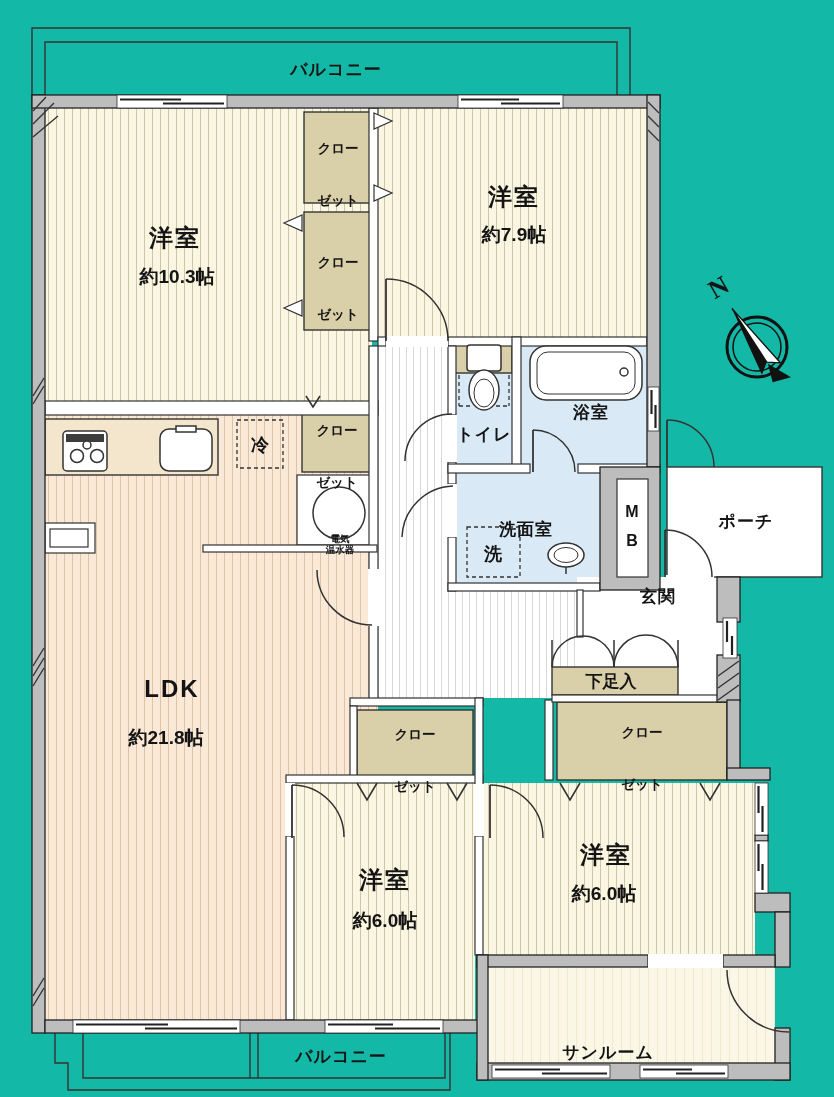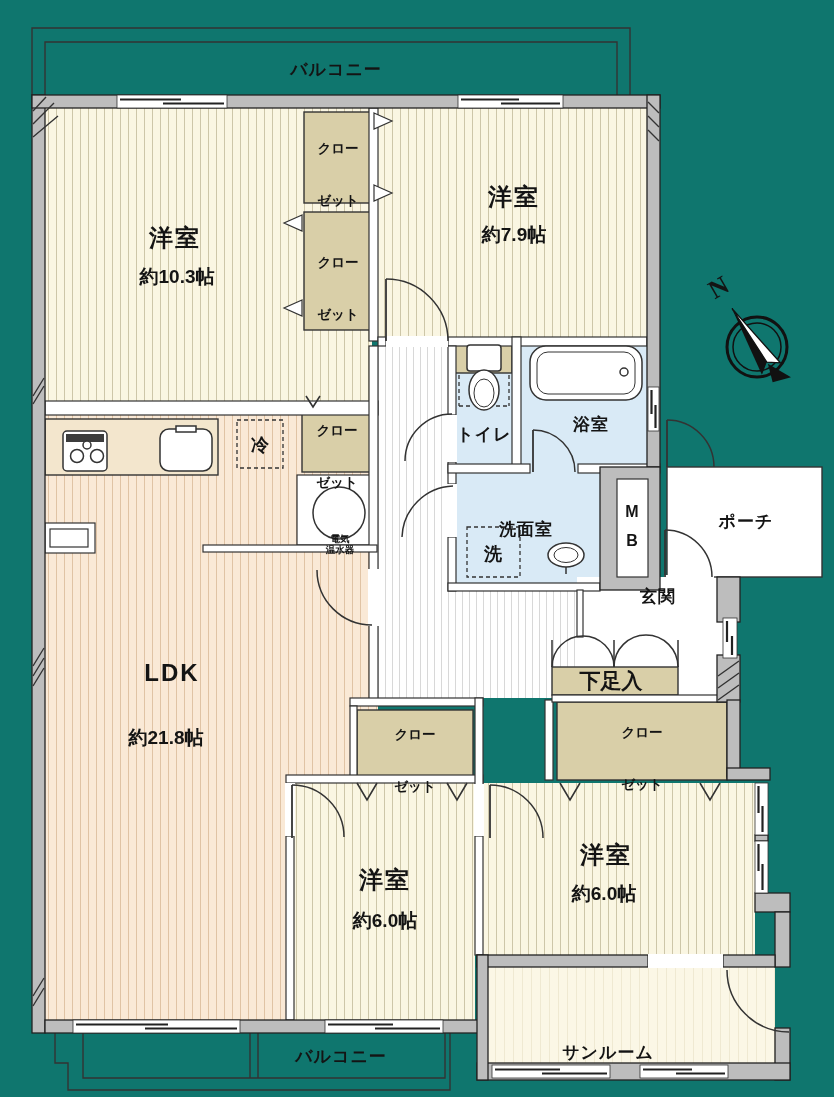--- a/index.html
+++ b/index.html
@@ -1,24 +1,24 @@
 <!DOCTYPE html>
 <html style="--wall: #bdbdbd; --wet: #d9eaf6; --closet: #d9cfa8; --cream: #faf6e2; --peach: #fae9d6; --sun: #fbf7e6; --counter: #f3e6cd;"><head>
 <meta charset="utf-8">
 <style>
   html,body{margin:0;padding:0;background:#fff;}
-  #plan{position:relative;width:834px;height:1097px;background:#0f766e;overflow:hidden;
+  #plan{position:relative;width:834px;height:1097px;background:#14b8a6;overflow:hidden;
         font-family:"Liberation Sans","DejaVu Sans",sans-serif;}
   #plan svg{position:absolute;left:0;top:0;}
   .lbl{position:absolute;transform:translate(-50%,-50%);font-weight:bold;color:#141414;
        white-space:nowrap;text-align:center;z-index:5;}
   .room-name{font-size:24px;letter-spacing:2px;}
   .room-size{font-size:19px;letter-spacing:0;}
   .mid{font-size:17px;letter-spacing:1px;}
-  .small{font-size:21px;}
+  .small{font-size:17px;}
   .closet{font-size:13.5px;line-height:1.15;letter-spacing:0;}
   .closet .ln{display:block;margin-top:36px;}
   .one{font-size:18px;}
   .heater{font-size:9.5px;line-height:1.2;}
   .heater .ln{display:block;}
   .mb{font-size:16px;line-height:1.8;}
   .mb .ln{display:block;}
   .north{font-size:26px;font-family:"Liberation Serif","DejaVu Serif",serif;
          transform:translate(-50%,-50%) rotate(-30deg);}
   .wall{fill:var(--wall,#bdbdbd);stroke:#222;stroke-width:1.3;}
@@ -338,21 +338,21 @@
       <span class="ln">クロー</span>
       <span class="ln">ゼット</span>
     </div>
 <div class="lbl closet" style="left:338px;top:271px">
       <span class="ln">クロー</span>
       <span class="ln">ゼット</span>
     </div>
 <div class="lbl room-name" style="left:514px;top:197px">洋室</div>
 <div class="lbl room-size" style="left:514px;top:235px">約7.9帖</div>
 <div class="lbl mid" style="left:484px;top:434px">トイレ</div>
-<div class="lbl mid" style="left:591px;top:424px">浴室</div>
+<div class="lbl mid" style="left:591px;top:412px">浴室</div>
 <div class="lbl mid" style="left:526px;top:529px">洗面室</div>
 <div class="lbl one" style="left:493px;top:554px">洗</div>
 <div class="lbl mb" style="left:632px;top:527px">
       <span class="ln">M</span>
       <span class="ln">B</span>
     </div>
 <div class="lbl mid" style="left:746px;top:521px">ポーチ</div>
 <div class="lbl mid" style="left:658px;top:596px">玄関</div>
 <div class="lbl small" style="left:611px;top:681px">下足入</div>
 <div class="lbl closet" style="left:642px;top:741px">
@@ -361,21 +361,21 @@
     </div>
 <div class="lbl closet" style="left:337px;top:439px">
       <span class="ln">クロー</span>
       <span class="ln">ゼット</span>
     </div>
 <div class="lbl one" style="left:260px;top:445px">冷</div>
 <div class="lbl heater" style="left:340px;top:544px">
       <span class="ln">電気</span>
       <span class="ln">温水器</span>
     </div>
-<div class="lbl room-name" style="left:172px;top:673px">LDK</div>
+<div class="lbl room-name" style="left:172px;top:689px">LDK</div>
 <div class="lbl room-size" style="left:166px;top:738px">約21.8帖</div>
 <div class="lbl closet" style="left:415px;top:743px">
       <span class="ln">クロー</span>
       <span class="ln">ゼット</span>
     </div>
 <div class="lbl room-name" style="left:385px;top:880px">洋室</div>
 <div class="lbl room-size" style="left:385px;top:921px">約6.0帖</div>
 <div class="lbl room-name" style="left:606px;top:855px">洋室</div>
 <div class="lbl room-size" style="left:604px;top:894px">約6.0帖</div>
 <div class="lbl mid" style="left:608px;top:1052px">サンルーム</div>

